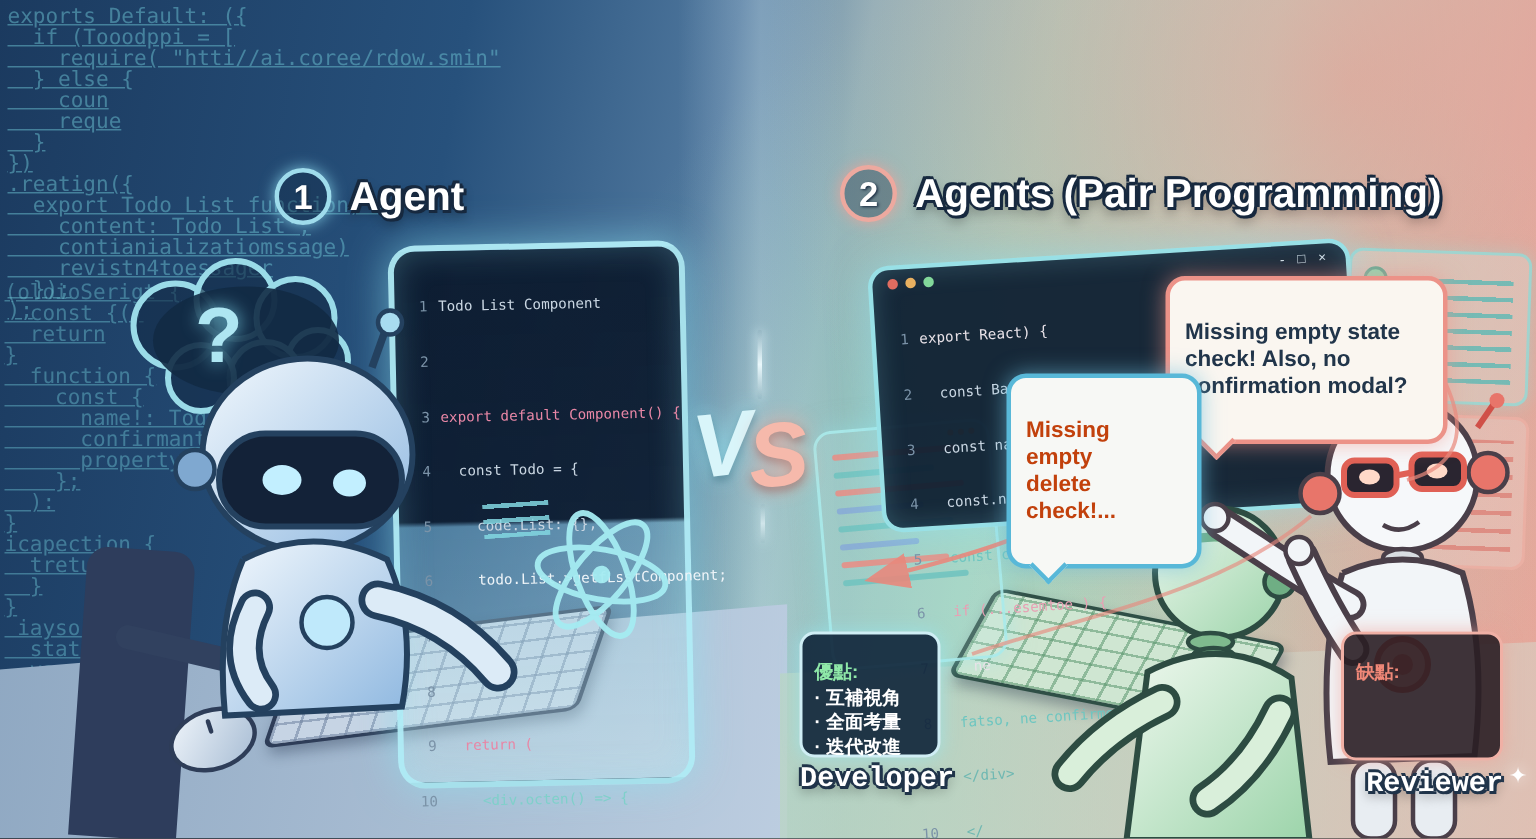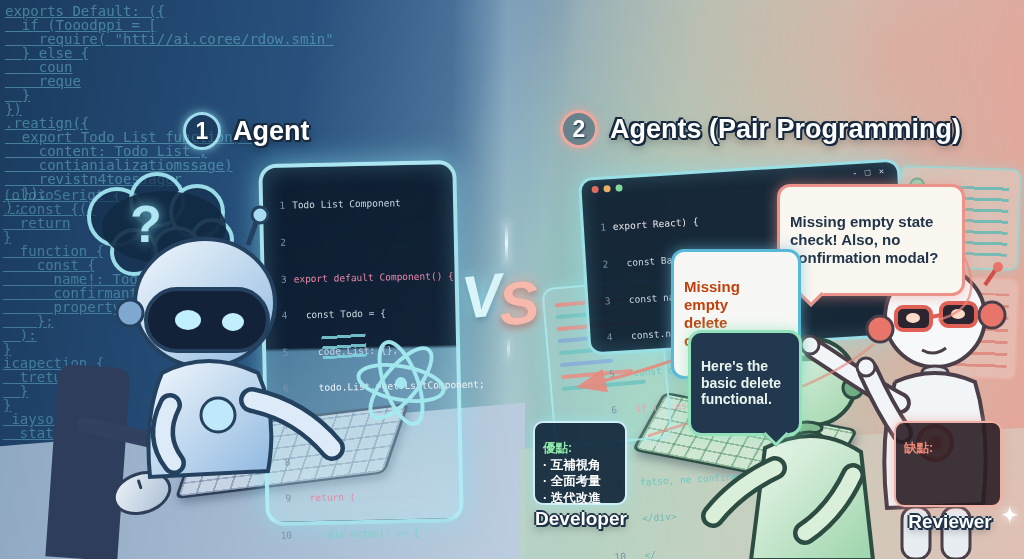--- a/index.html
+++ b/index.html
@@ -131,22 +131,22 @@
     font-size:12.5px;font-weight:bold;line-height:16.5px;color:#fff;}
   .pros{left:533px;top:421px;width:94px;height:84px;background:rgba(14,36,56,.9);
     border:2px solid #cfeef5;box-shadow:0 0 12px rgba(150,230,240,.65);}
   .pros .bt{color:#8fe8a8;}
   .cons{left:894px;top:421px;width:108px;height:86px;background:rgba(42,30,36,.9);
     border:2px solid #f0b0a5;box-shadow:0 0 12px rgba(240,160,150,.6);}
   .cons .bt{color:#f08878;}
   .infobox li{list-style:none;}
   .infobox ul{margin:0;padding:0;}
   .infobox li::before{content:"· ";}
-  .role{position:absolute;z-index:9;font-size:19px;font-weight:800;color:#fff;text-align:center;
-    text-shadow:2px 0 #20344a,-2px 0 #20344a,0 2px #20344a,0 -2px #20344a,2px 2px #20344a,0 4px 8px rgba(0,0,0,.4);}
+  .role{position:absolute;z-index:9;font-size:19px;font-weight:800;color:#fff;text-align:right;
+    text-shadow:2px 0 #20344a,-2px 0 #20344a,0 2px #20344a,0 -2px #20344a,2px 2px #20344a,0 4px 8px rgba(0,0,0,.4);font-family:Liberation Mono, monospace;}
   .role-dev{left:526px;top:508px;width:110px;}
   .role-rev{left:898px;top:511px;width:104px;}
   .sparkle{position:absolute;right:-16px;top:-8px;color:#fff;font-size:20px;
     text-shadow:0 0 10px rgba(255,255,255,.95);}
   
   .arrows,.bots{position:absolute;left:0;top:0;width:1024px;height:559px;pointer-events:none;}
   .arrows{z-index:7;}
   .bot{position:absolute;overflow:visible;z-index:6;}
 </style>
 </head>
@@ -380,26 +380,20 @@
     <span>Missing empty state
 check! Also, no
 confirmation modal?</span>
     <div class="tail"></div>
   </div>
   <div class="bubble bub2">
     <span>Missing empty
 delete check!...</span>
     <div class="tail"></div>
   </div>
-  <div class="bubble bub3">
-    <span>Here's the
-basic delete
-functional.</span>
-    <div class="tail"></div>
-  </div>
 
   <div class="infobox pros">
     <div class="bt">優點:</div>
     <ul>
       <li>互補視角</li>
       <li>全面考量</li>
       <li>迭代改進</li>
     </ul>
   </div>
   <div class="role role-dev">Developer</div>

